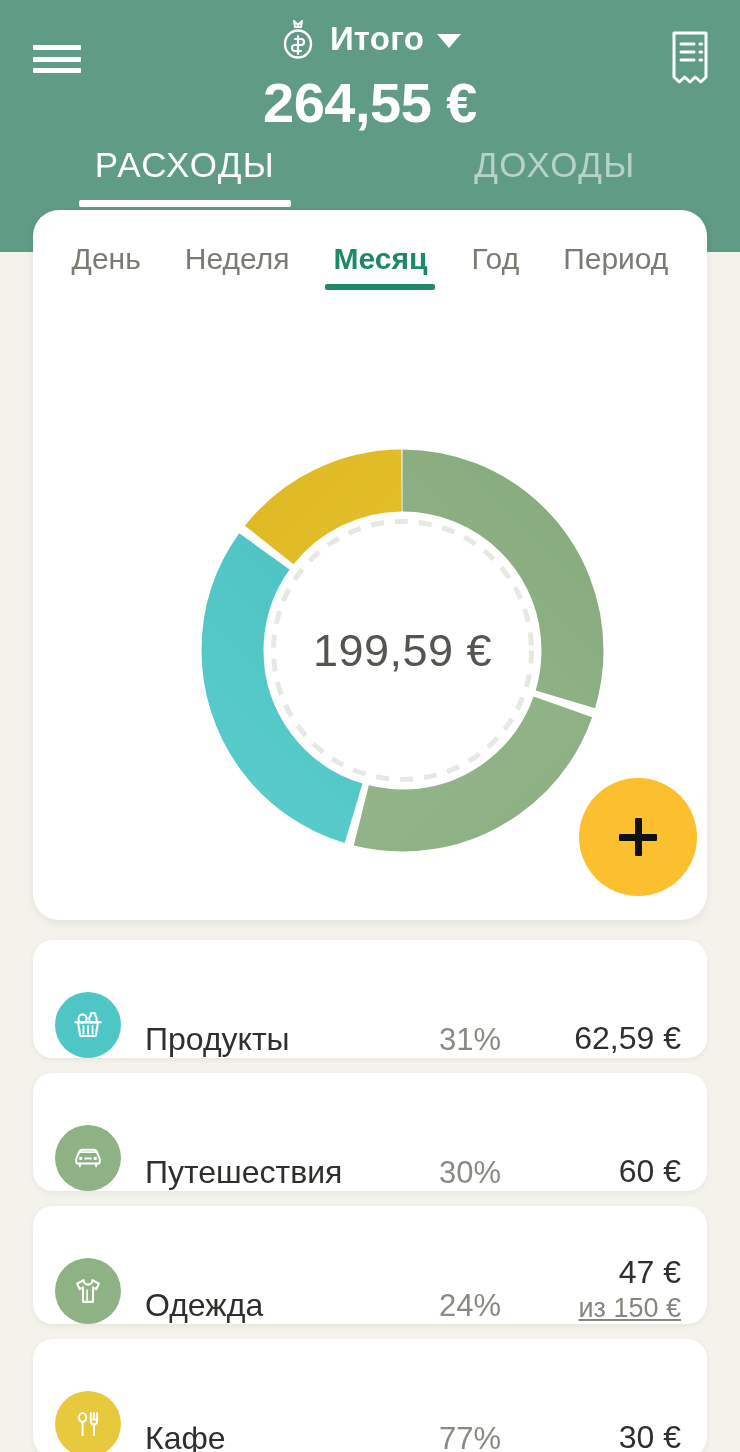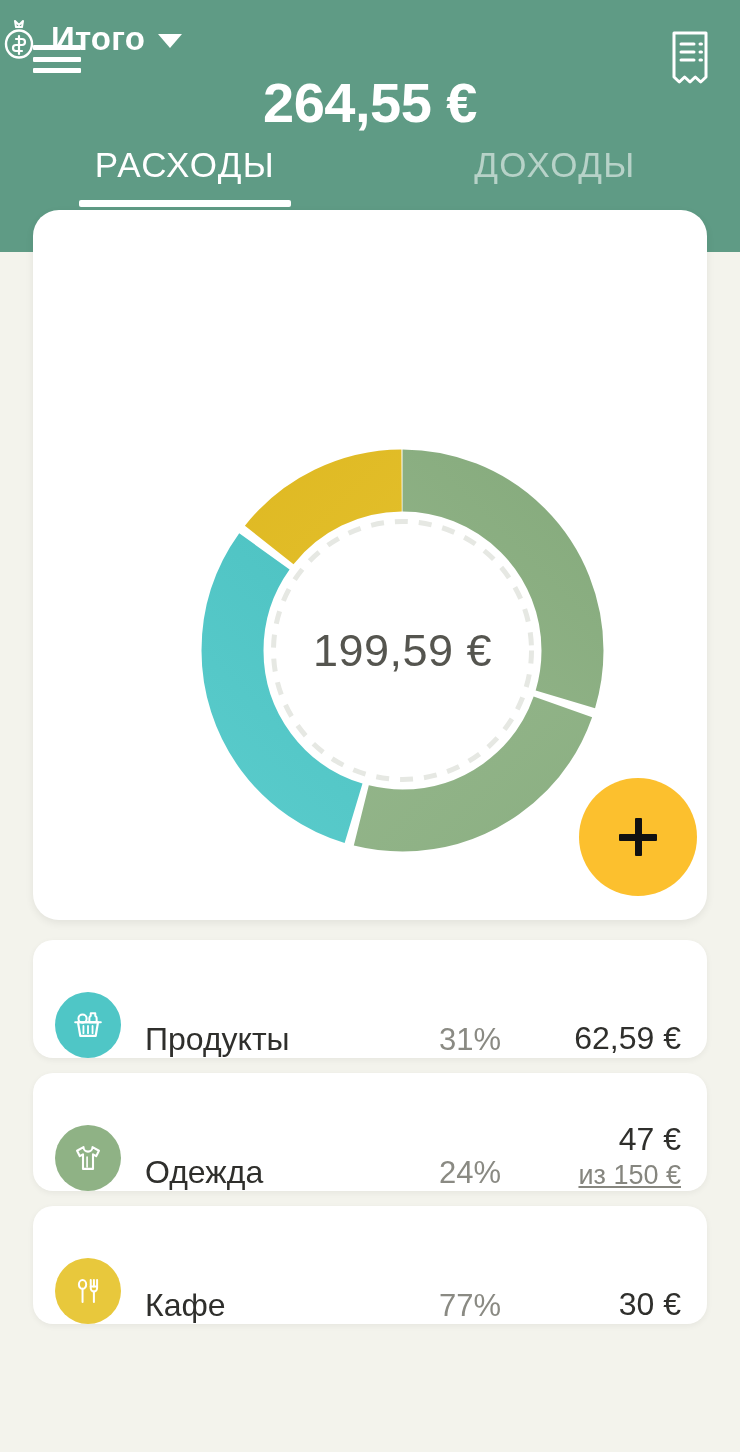--- a/index.html
+++ b/index.html
@@ -55,21 +55,21 @@
     cursor: pointer;
   }
 
   .title-row {
     position: absolute;
     top: 18px;
     left: 0;
     width: 740px;
     display: flex;
     align-items: center;
-    justify-content: flex-start;
+    justify-content: center;
     gap: 13px;
     cursor: pointer;
   }
   .moneybag-icon { width: 38px; height: 42px; display: block; }
   .title-text {
     color: #ffffff;
     font-size: 33px;
     font-weight: bold;
     letter-spacing: 0.2px;
   }
@@ -332,20 +332,27 @@
   <div class="total-amount">264,55 €</div>
 
   <div class="main-tabs">
     <div class="main-tab active">РАСХОДЫ</div>
     <div class="main-tab inactive">ДОХОДЫ</div>
   </div>
 </div>
 
 <div class="chart-card">
 
+  <div class="period-tabs">
+    <div class="period-tab">День</div>
+    <div class="period-tab">Неделя</div>
+    <div class="period-tab active">Месяц</div>
+    <div class="period-tab">Год</div>
+    <div class="period-tab">Период</div>
+  </div>
 
 
   <div class="donut-wrap">
     <svg viewBox="0 0 465 465" width="465" height="465">
       <defs>
         <linearGradient id="gGreen1" x1="0" y1="0" x2="1" y2="1">
           <stop offset="0%" stop-color="#9cbb92"></stop>
           <stop offset="100%" stop-color="#86ab7d"></stop>
         </linearGradient>
         <linearGradient id="gGreen2" x1="1" y1="0" x2="0" y2="1">
@@ -393,20 +400,37 @@
         <path d="M25 9 h5 v3 a3 3 0 0 1 1.5 2.6 V19 h-8 V14.6 A3 3 0 0 1 25 12 Z" fill="none" stroke="#ffffff" stroke-width="2.2" stroke-linejoin="round"></path>
       </svg>
     </div>
     <div class="cat-name">Продукты</div>
     <div class="cat-pct">31%</div>
     <div class="cat-amounts">
       <div class="cat-amount">62,59 €</div>
     </div>
   </div>
 
+  <div class="cat-item">
+    <div class="cat-icon" style="background:#8fb285">
+      <svg viewBox="0 0 44 44" width="40" height="40">
+        <path d="M9 26 v-3 l3.5 -8 a3 3 0 0 1 2.8 -2 h13.4 a3 3 0 0 1 2.8 2 L35 23 v3 a2 2 0 0 1 -2 2 h-22 a2 2 0 0 1 -2 -2 Z" fill="none" stroke="#ffffff" stroke-width="2.3" stroke-linejoin="round"></path>
+        <path d="M12 15.5 h20" stroke="#ffffff" stroke-width="2.1" stroke-linecap="round"></path>
+        <circle cx="14" cy="22.5" r="1.8" fill="#ffffff"></circle>
+        <circle cx="30" cy="22.5" r="1.8" fill="#ffffff"></circle>
+        <path d="M19 22.5 h6" stroke="#ffffff" stroke-width="2.1" stroke-linecap="round"></path>
+        <path d="M13 28 v3 M31 28 v3" stroke="#ffffff" stroke-width="2.3" stroke-linecap="round"></path>
+      </svg>
+    </div>
+    <div class="cat-name">Путешествия</div>
+    <div class="cat-pct">30%</div>
+    <div class="cat-amounts">
+      <div class="cat-amount">60 €</div>
+    </div>
+  </div>
 
   <div class="cat-item">
     <div class="cat-icon" style="background:#8fb285">
       <svg viewBox="0 0 44 44" width="40" height="40">
         <path d="M17 10 L10 14 l3 6 3.5 -2 V34 h11 V18 l3.5 2 3 -6 -7 -4 a5 5 0 0 1 -10 0 Z" fill="none" stroke="#ffffff" stroke-width="2.3" stroke-linejoin="round"></path>
         <path d="M21 21 v11" stroke="#ffffff" stroke-width="1.8" stroke-linecap="round"></path>
       </svg>
     </div>
     <div class="cat-name">Одежда</div>
     <div class="cat-pct">24%</div>

